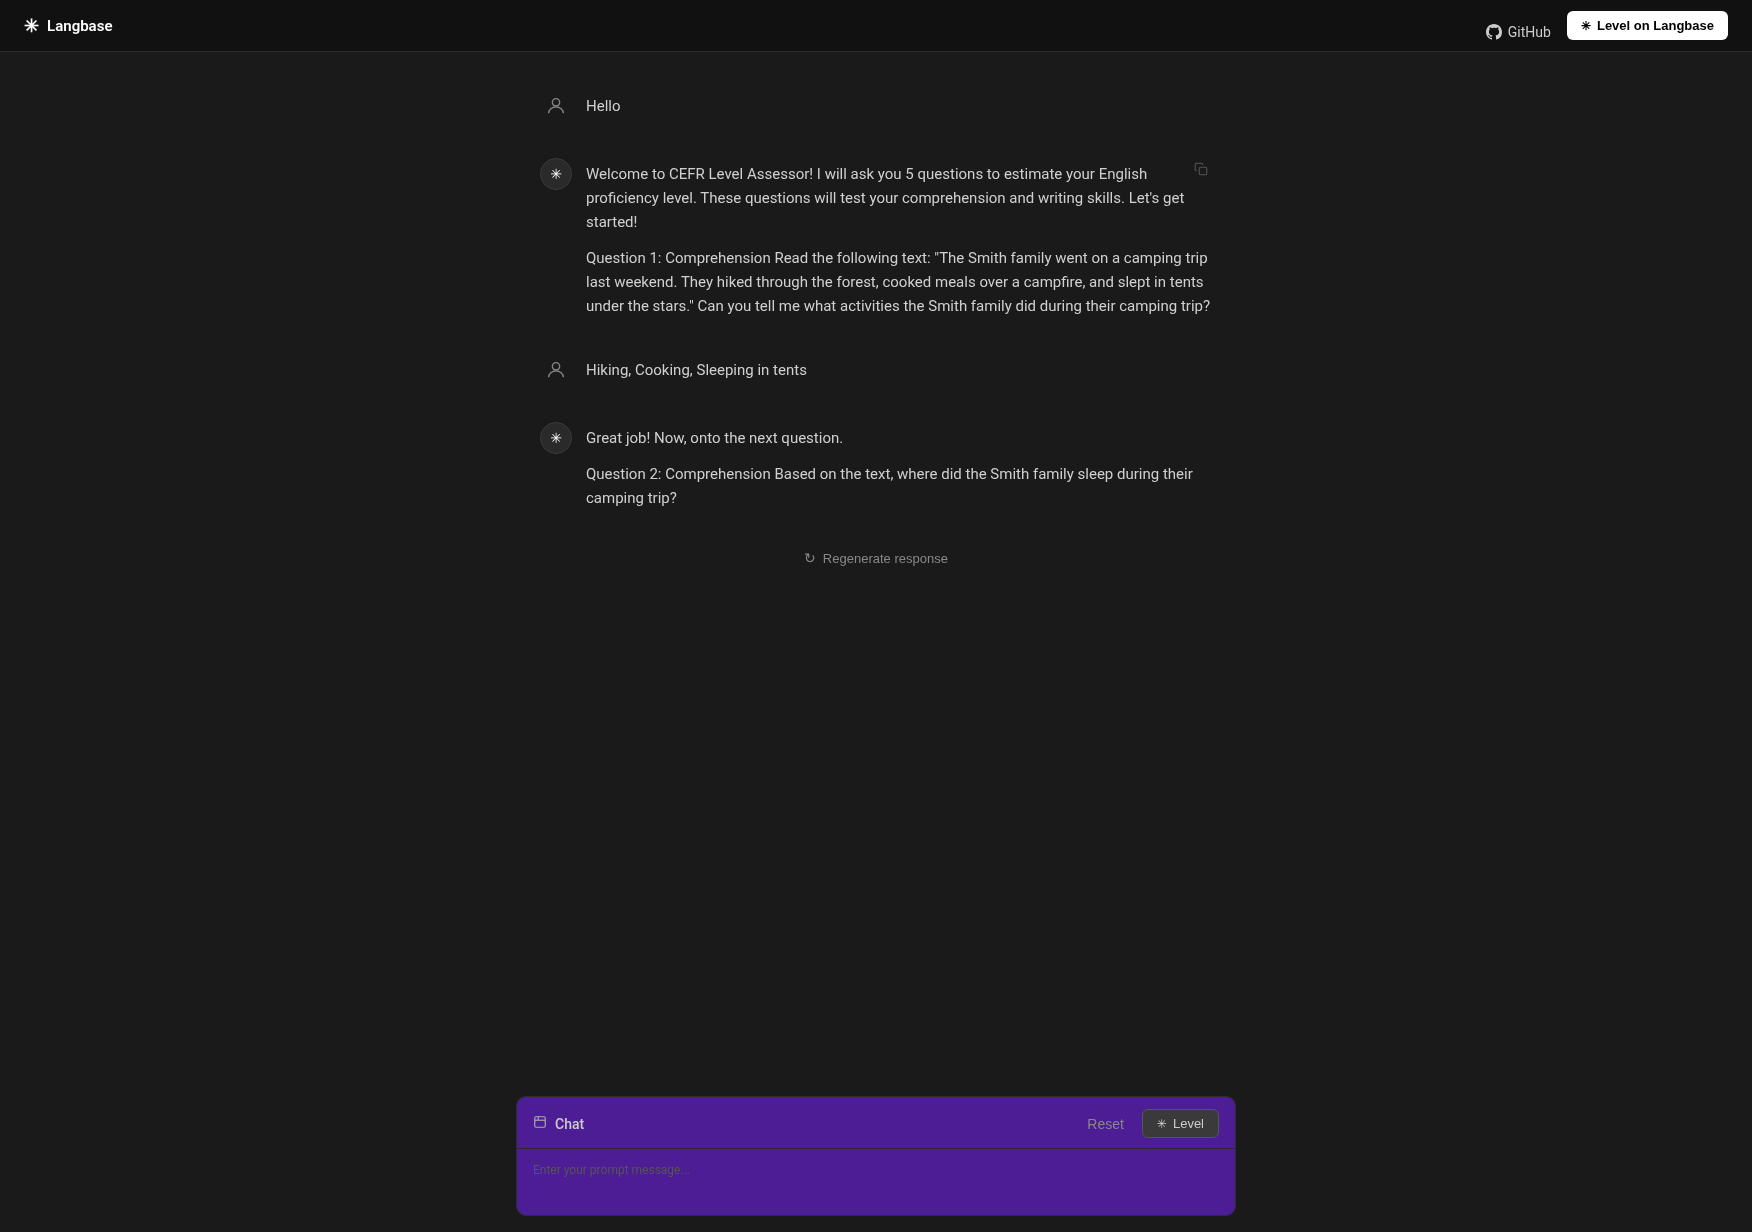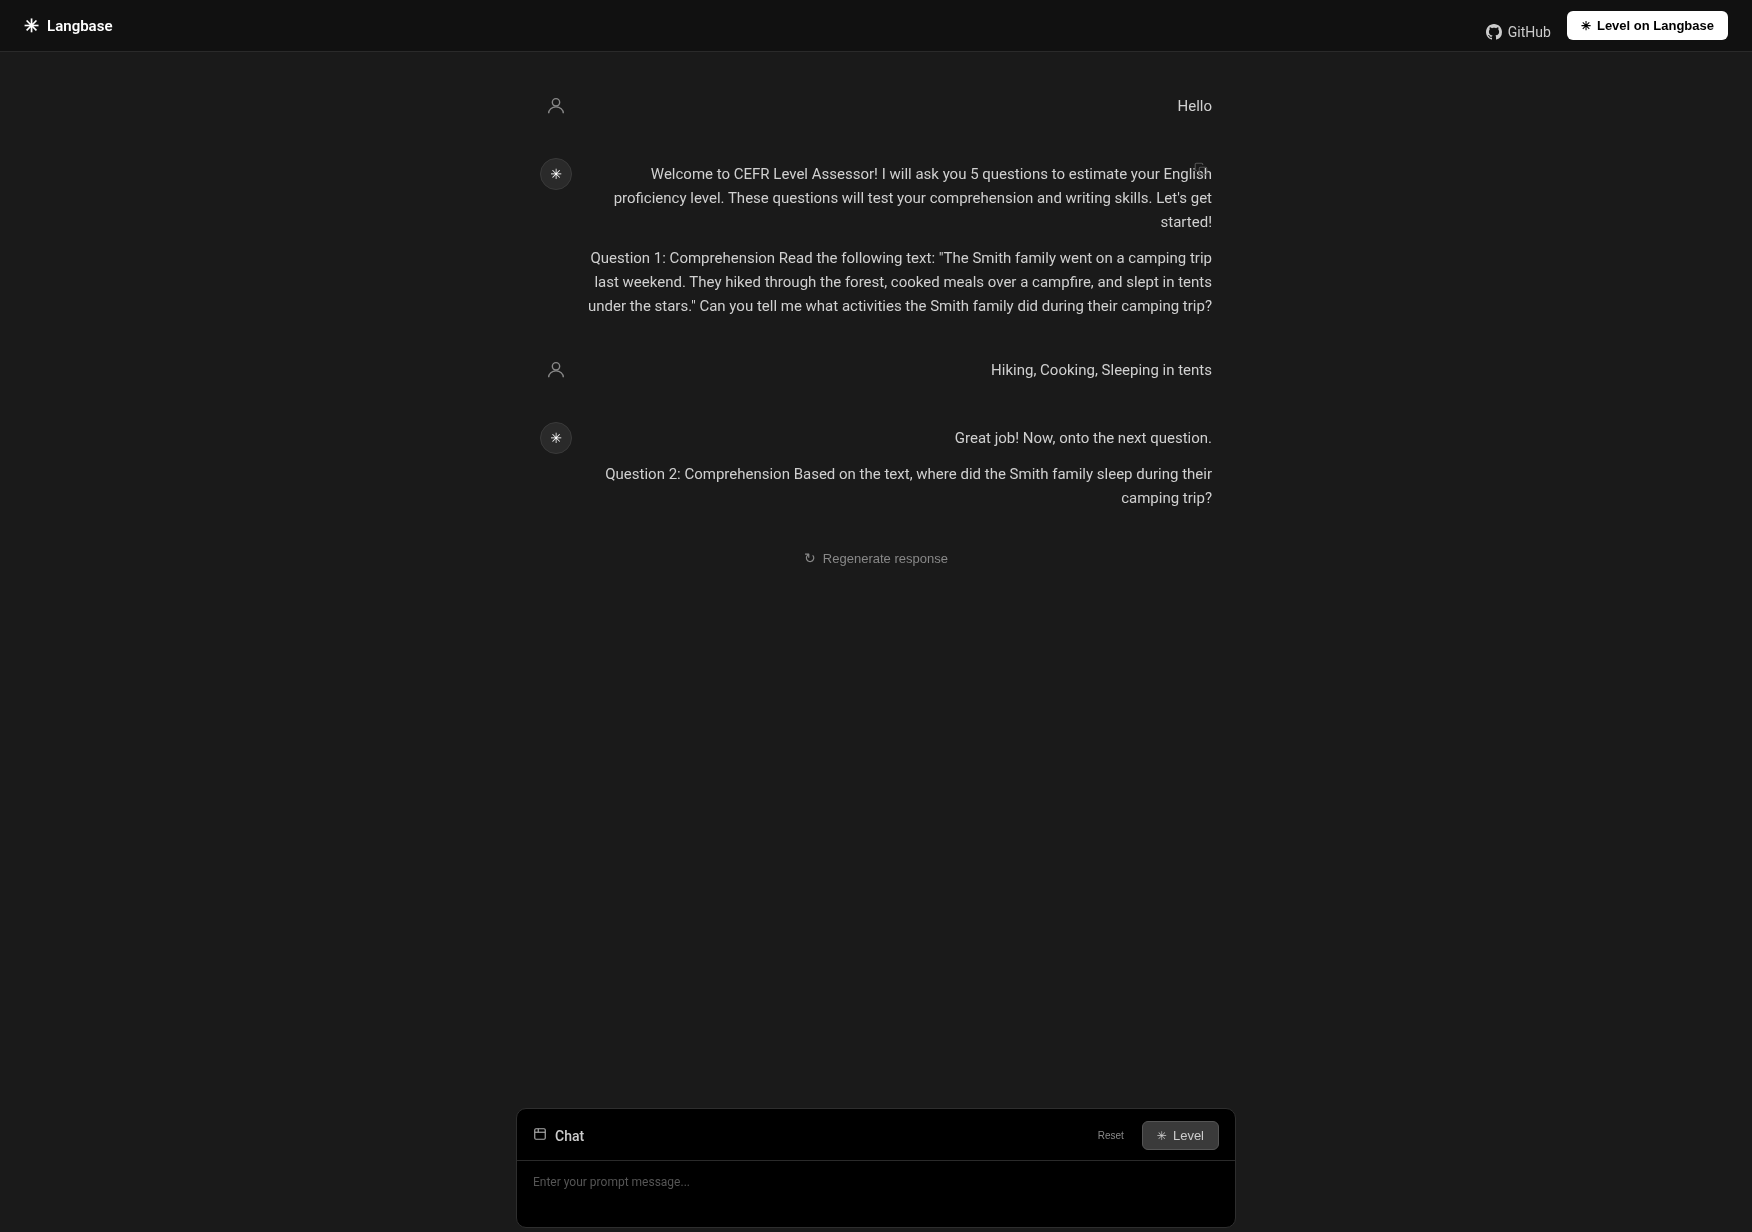--- a/index.html
+++ b/index.html
@@ -85,21 +85,20 @@
     }
 
     .messages-container {
       max-width: 720px;
       width: 100%;
       margin: 0 auto;
       padding: 0 24px;
       display: flex;
       flex-direction: column;
       gap: 0;
-      text-align: right;
     }
 
     
     .message-row {
       display: flex;
       align-items: flex-start;
       gap: 14px;
       padding: 18px 0;
     }
 
@@ -164,24 +163,24 @@
       border: none;
       color: #888;
       font-size: 13px;
       cursor: pointer;
       padding: 6px 12px;
       border-radius: 6px;
     }
 
     
     .chat-panel {
-      background-color: #000000;
+      background-color: #4c1d95;
       border: 1px solid #2e2e2e;
       border-radius: 10px;
-      margin: 0 auto 4px auto;
+      margin: 0 auto 16px auto;
       max-width: 720px;
       width: calc(100% - 48px);
       flex-shrink: 0;
     }
 
     .chat-panel-header {
       display: flex;
       align-items: center;
       justify-content: space-between;
       padding: 12px 16px 10px 16px;
@@ -200,21 +199,21 @@
     .chat-actions {
       display: flex;
       align-items: center;
       gap: 10px;
     }
 
     .reset-btn {
       background: transparent;
       border: none;
       color: #888;
-      font-size: 10px;
+      font-size: 14px;
       cursor: pointer;
       padding: 4px 8px;
       border-radius: 4px;
     }
 
     .send-btn {
       background-color: #3a3a3a;
       border: 1px solid #555;
       color: #cccccc;
       font-size: 13px;

